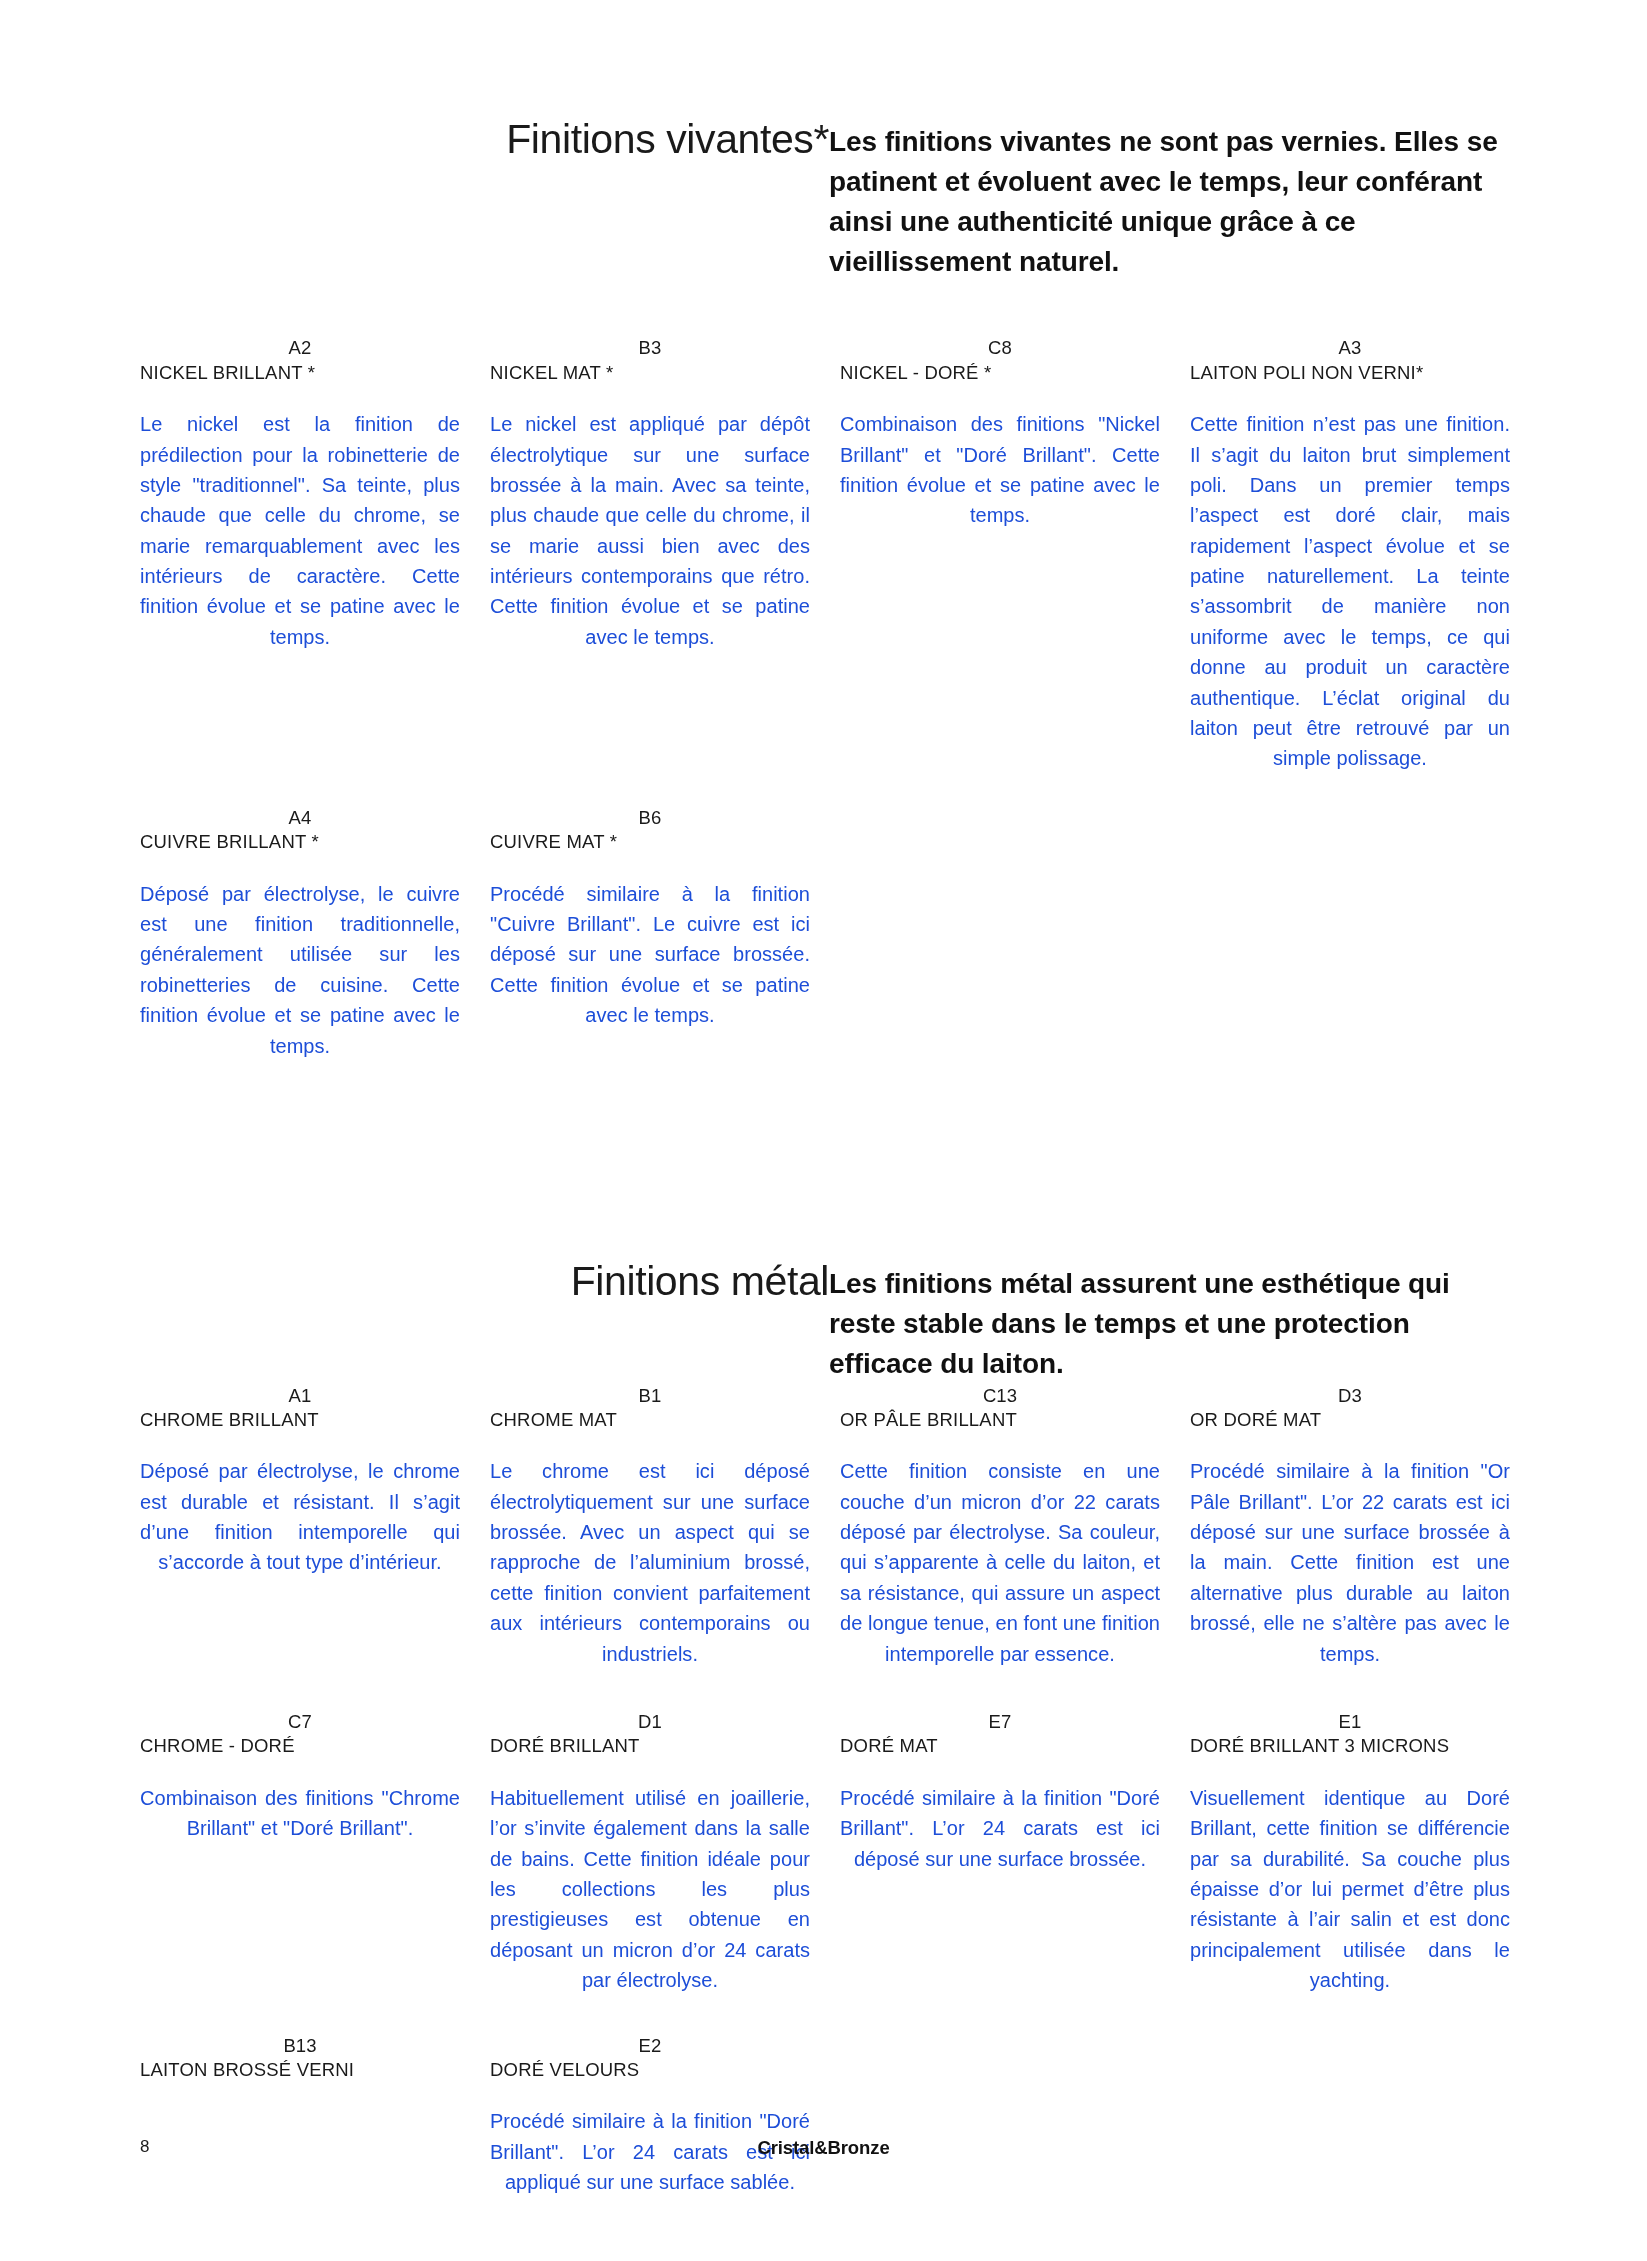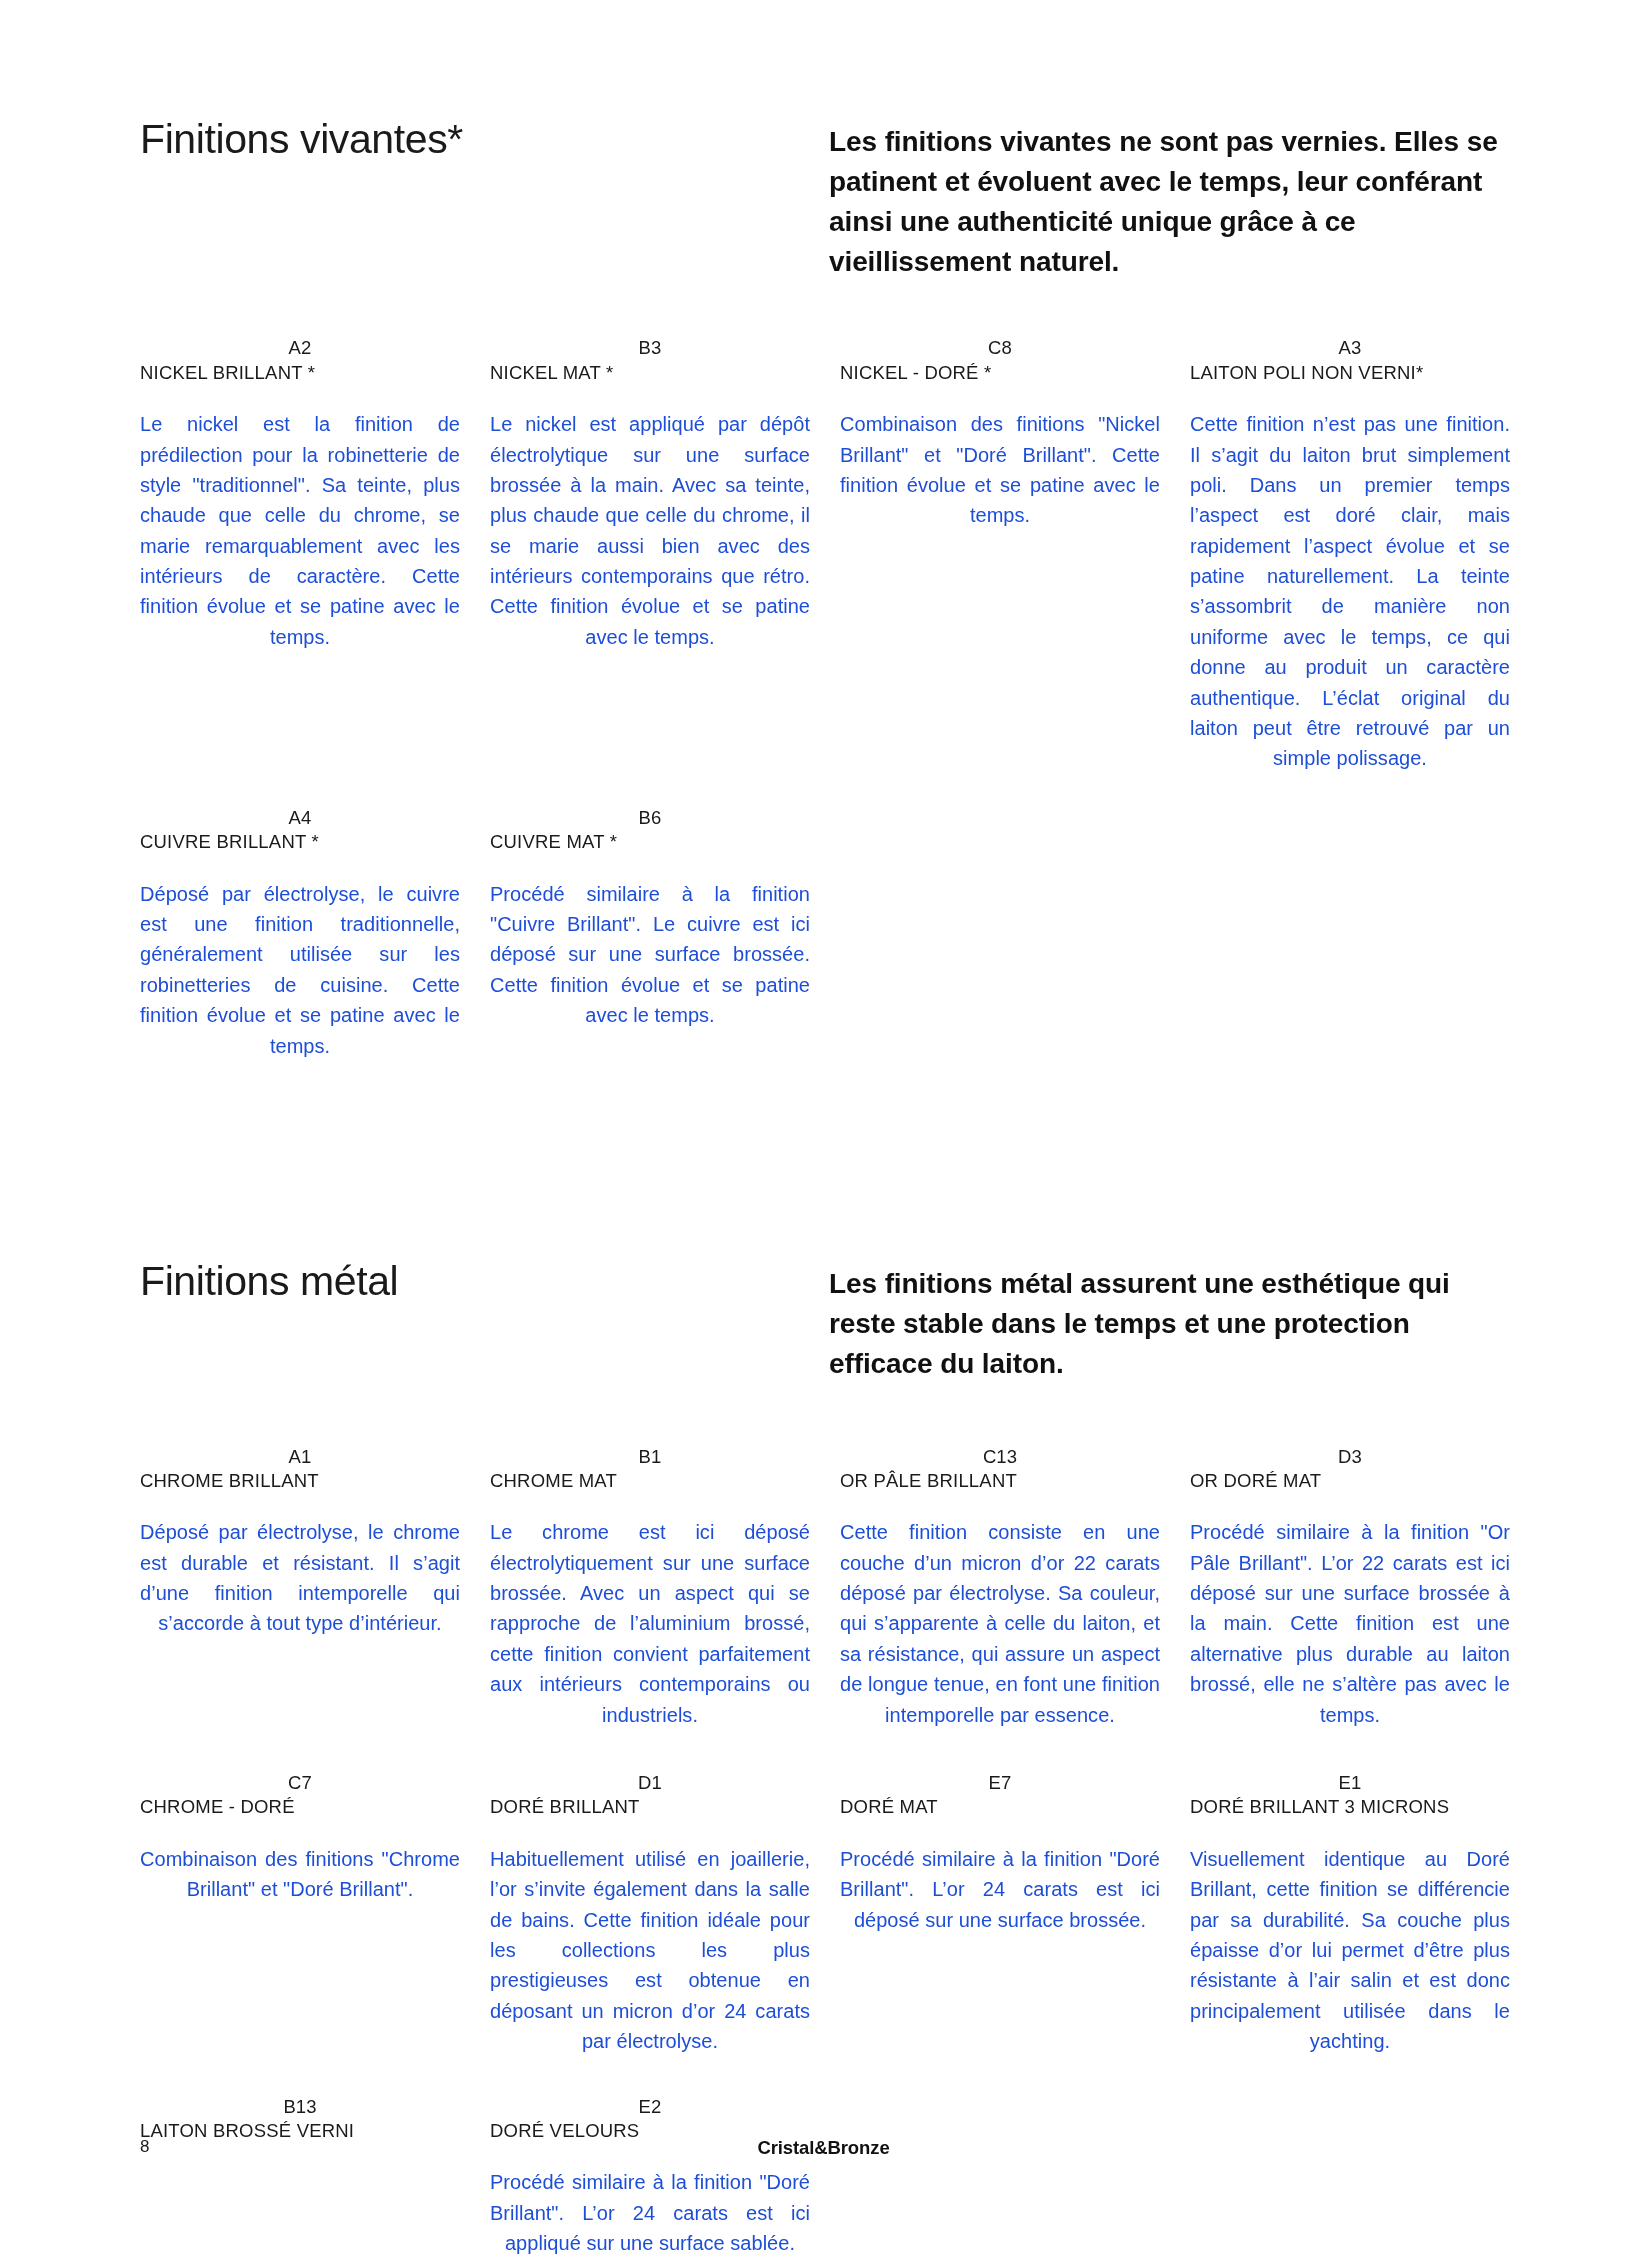--- a/index.html
+++ b/index.html
@@ -38,20 +38,21 @@
   }
   .section-title {
     width: 689px;
     flex: 0 0 689px;
     font-size: 41px;
     font-weight: 400;
     line-height: 1.08;
     letter-spacing: -0.4px;
     color: #1a1a1a;
     margin: 0;
+    text-align: right;
   }
   .section-intro {
     flex: 1 1 auto;
     font-size: 28px;
     font-weight: 700;
     line-height: 1.42;
     letter-spacing: -0.1px;
     color: #111111;
     margin: 0;
     padding-top: 5.3px;
@@ -185,21 +186,21 @@
 
     </div>
 
     <div class="block-metal">
 
       <div class="section-head">
         <h1 class="section-title">Finitions métal</h1>
         <p class="section-intro">Les finitions métal assurent une esthétique qui reste stable dans le temps et une protection efficace du laiton.</p>
       </div>
 
-      <div class="grid" style="margin-top:61px;">
+      <div class="grid" style="">
         <div class="cell">
           <div class="cell-code">A1</div>
           <div class="cell-name">CHROME BRILLANT</div>
           <div class="cell-body">Déposé par électrolyse, le chrome est durable et résistant. Il s’agit d’une finition intemporelle qui s’accorde à tout type d’intérieur.</div>
         </div>
         <div class="cell">
           <div class="cell-code">B1</div>
           <div class="cell-name">CHROME MAT</div>
           <div class="cell-body">Le chrome est ici déposé électrolytiquement sur une surface brossée. Avec un aspect qui se rapproche de l’aluminium brossé, cette finition convient parfaitement aux intérieurs contemporains ou industriels.</div>
         </div>

